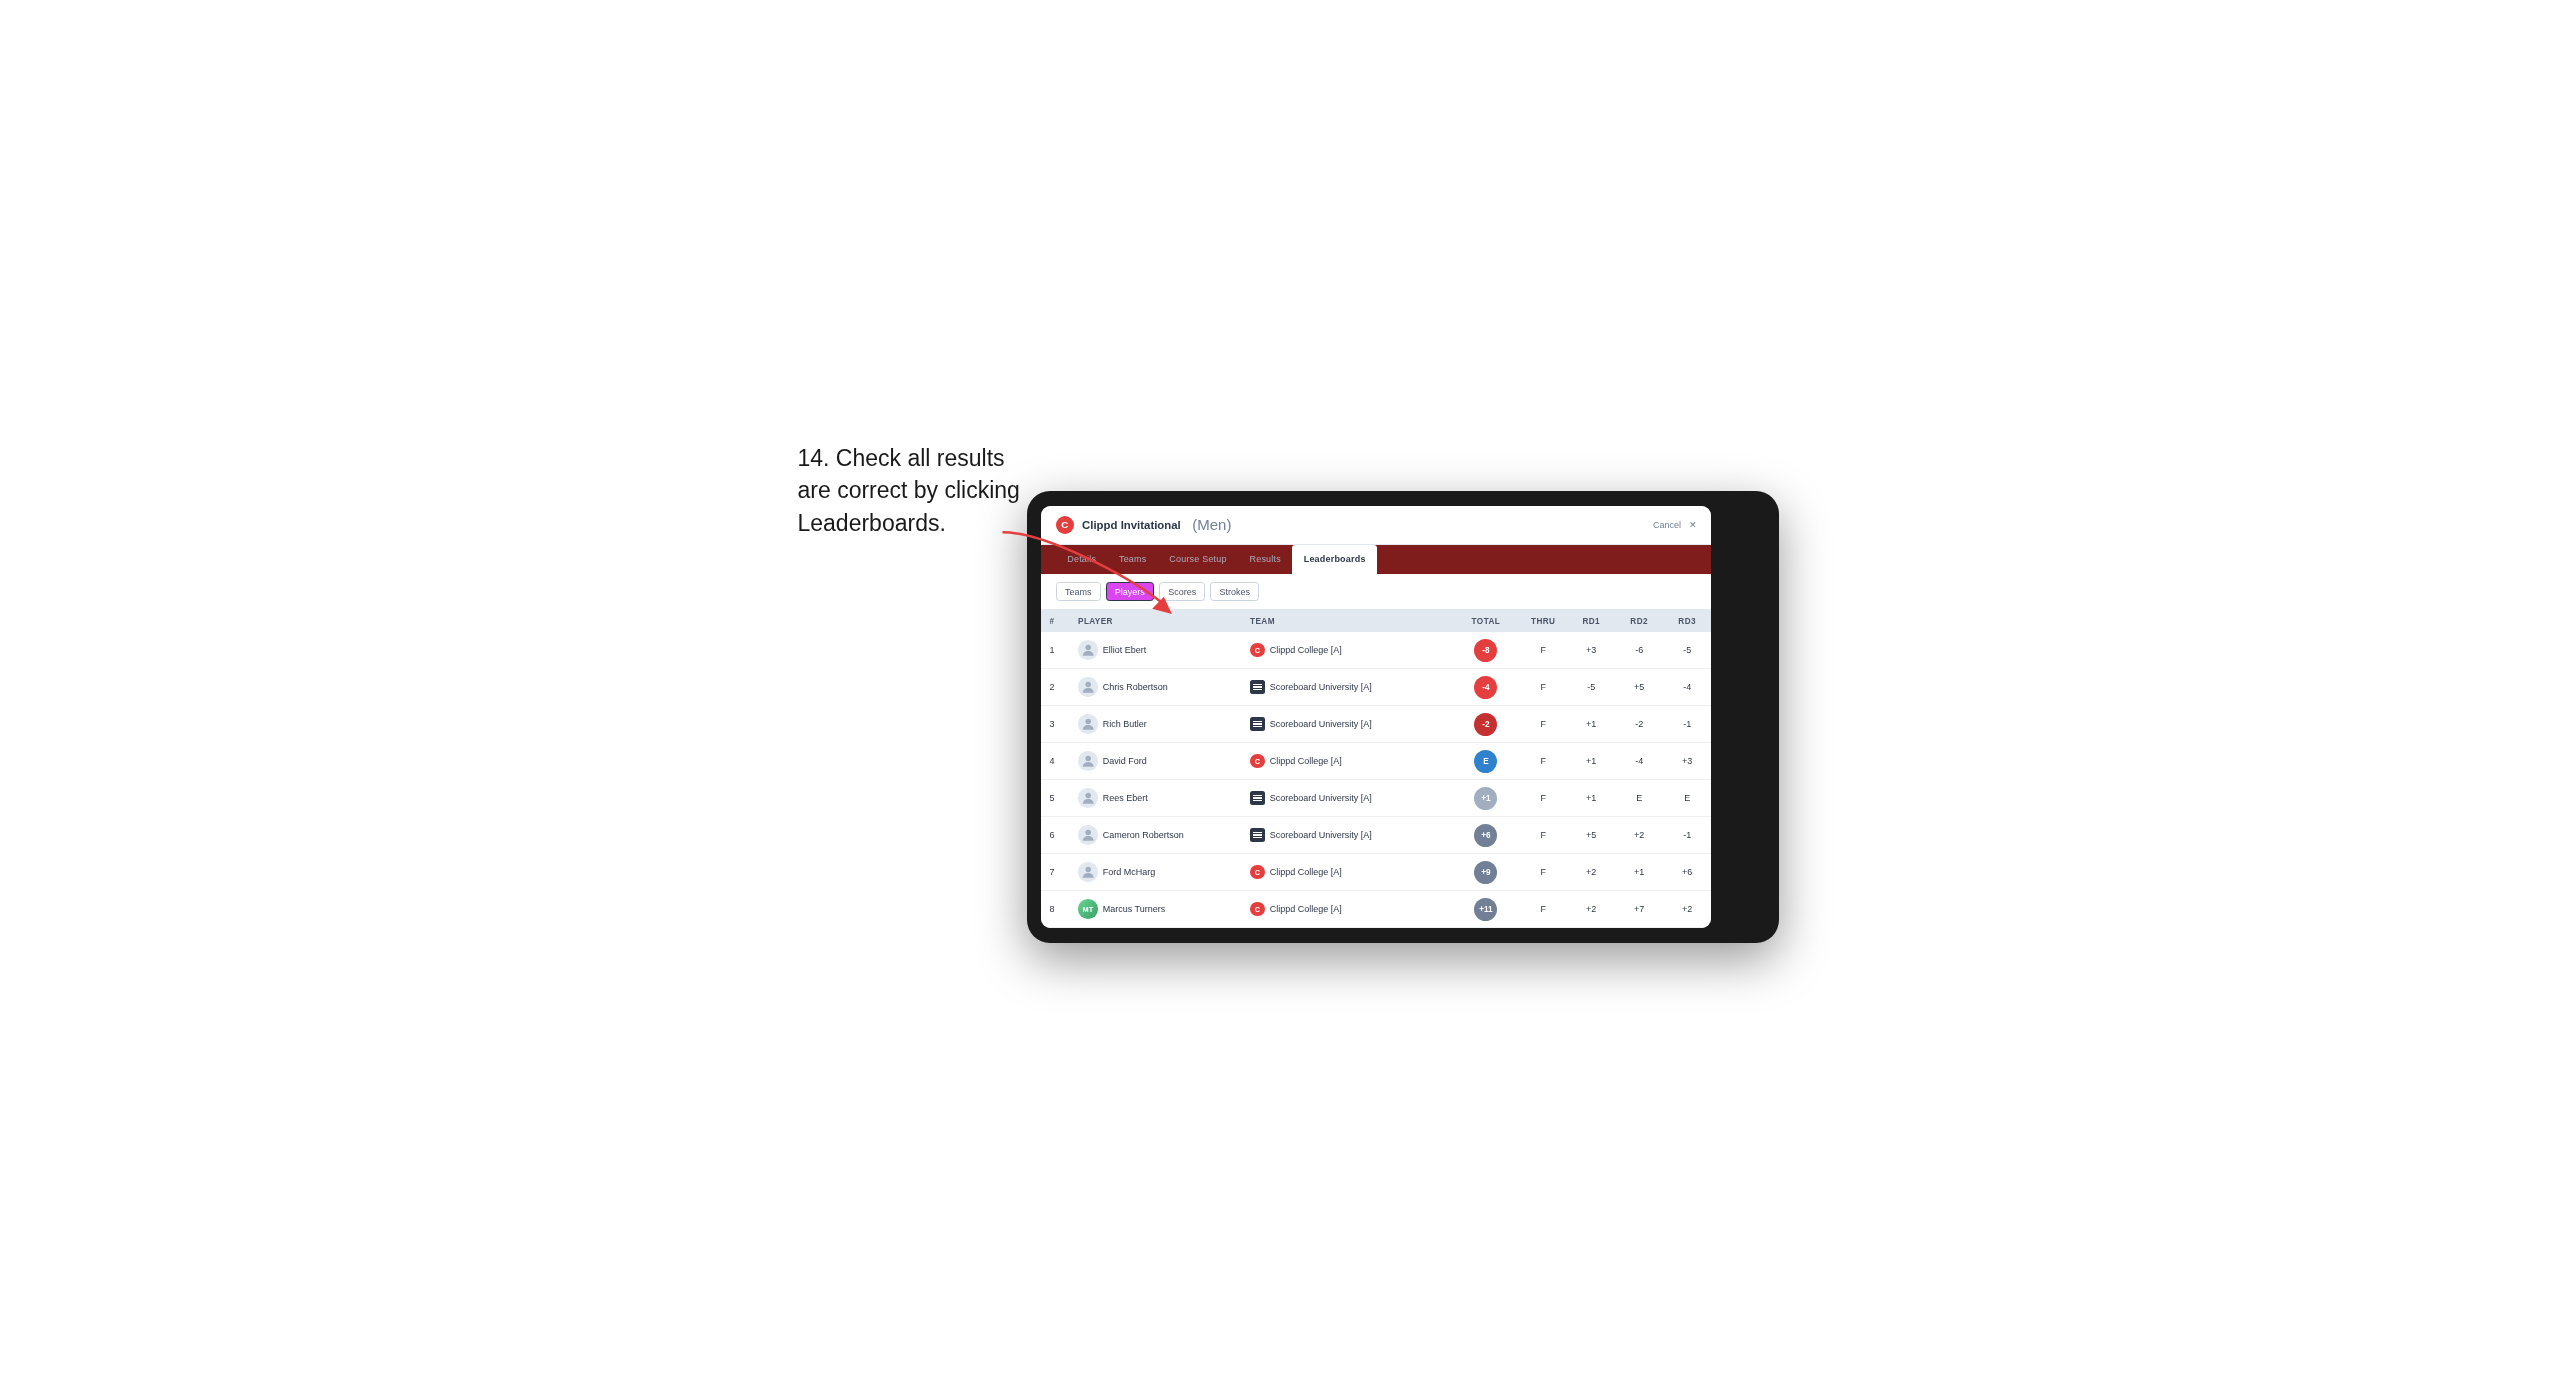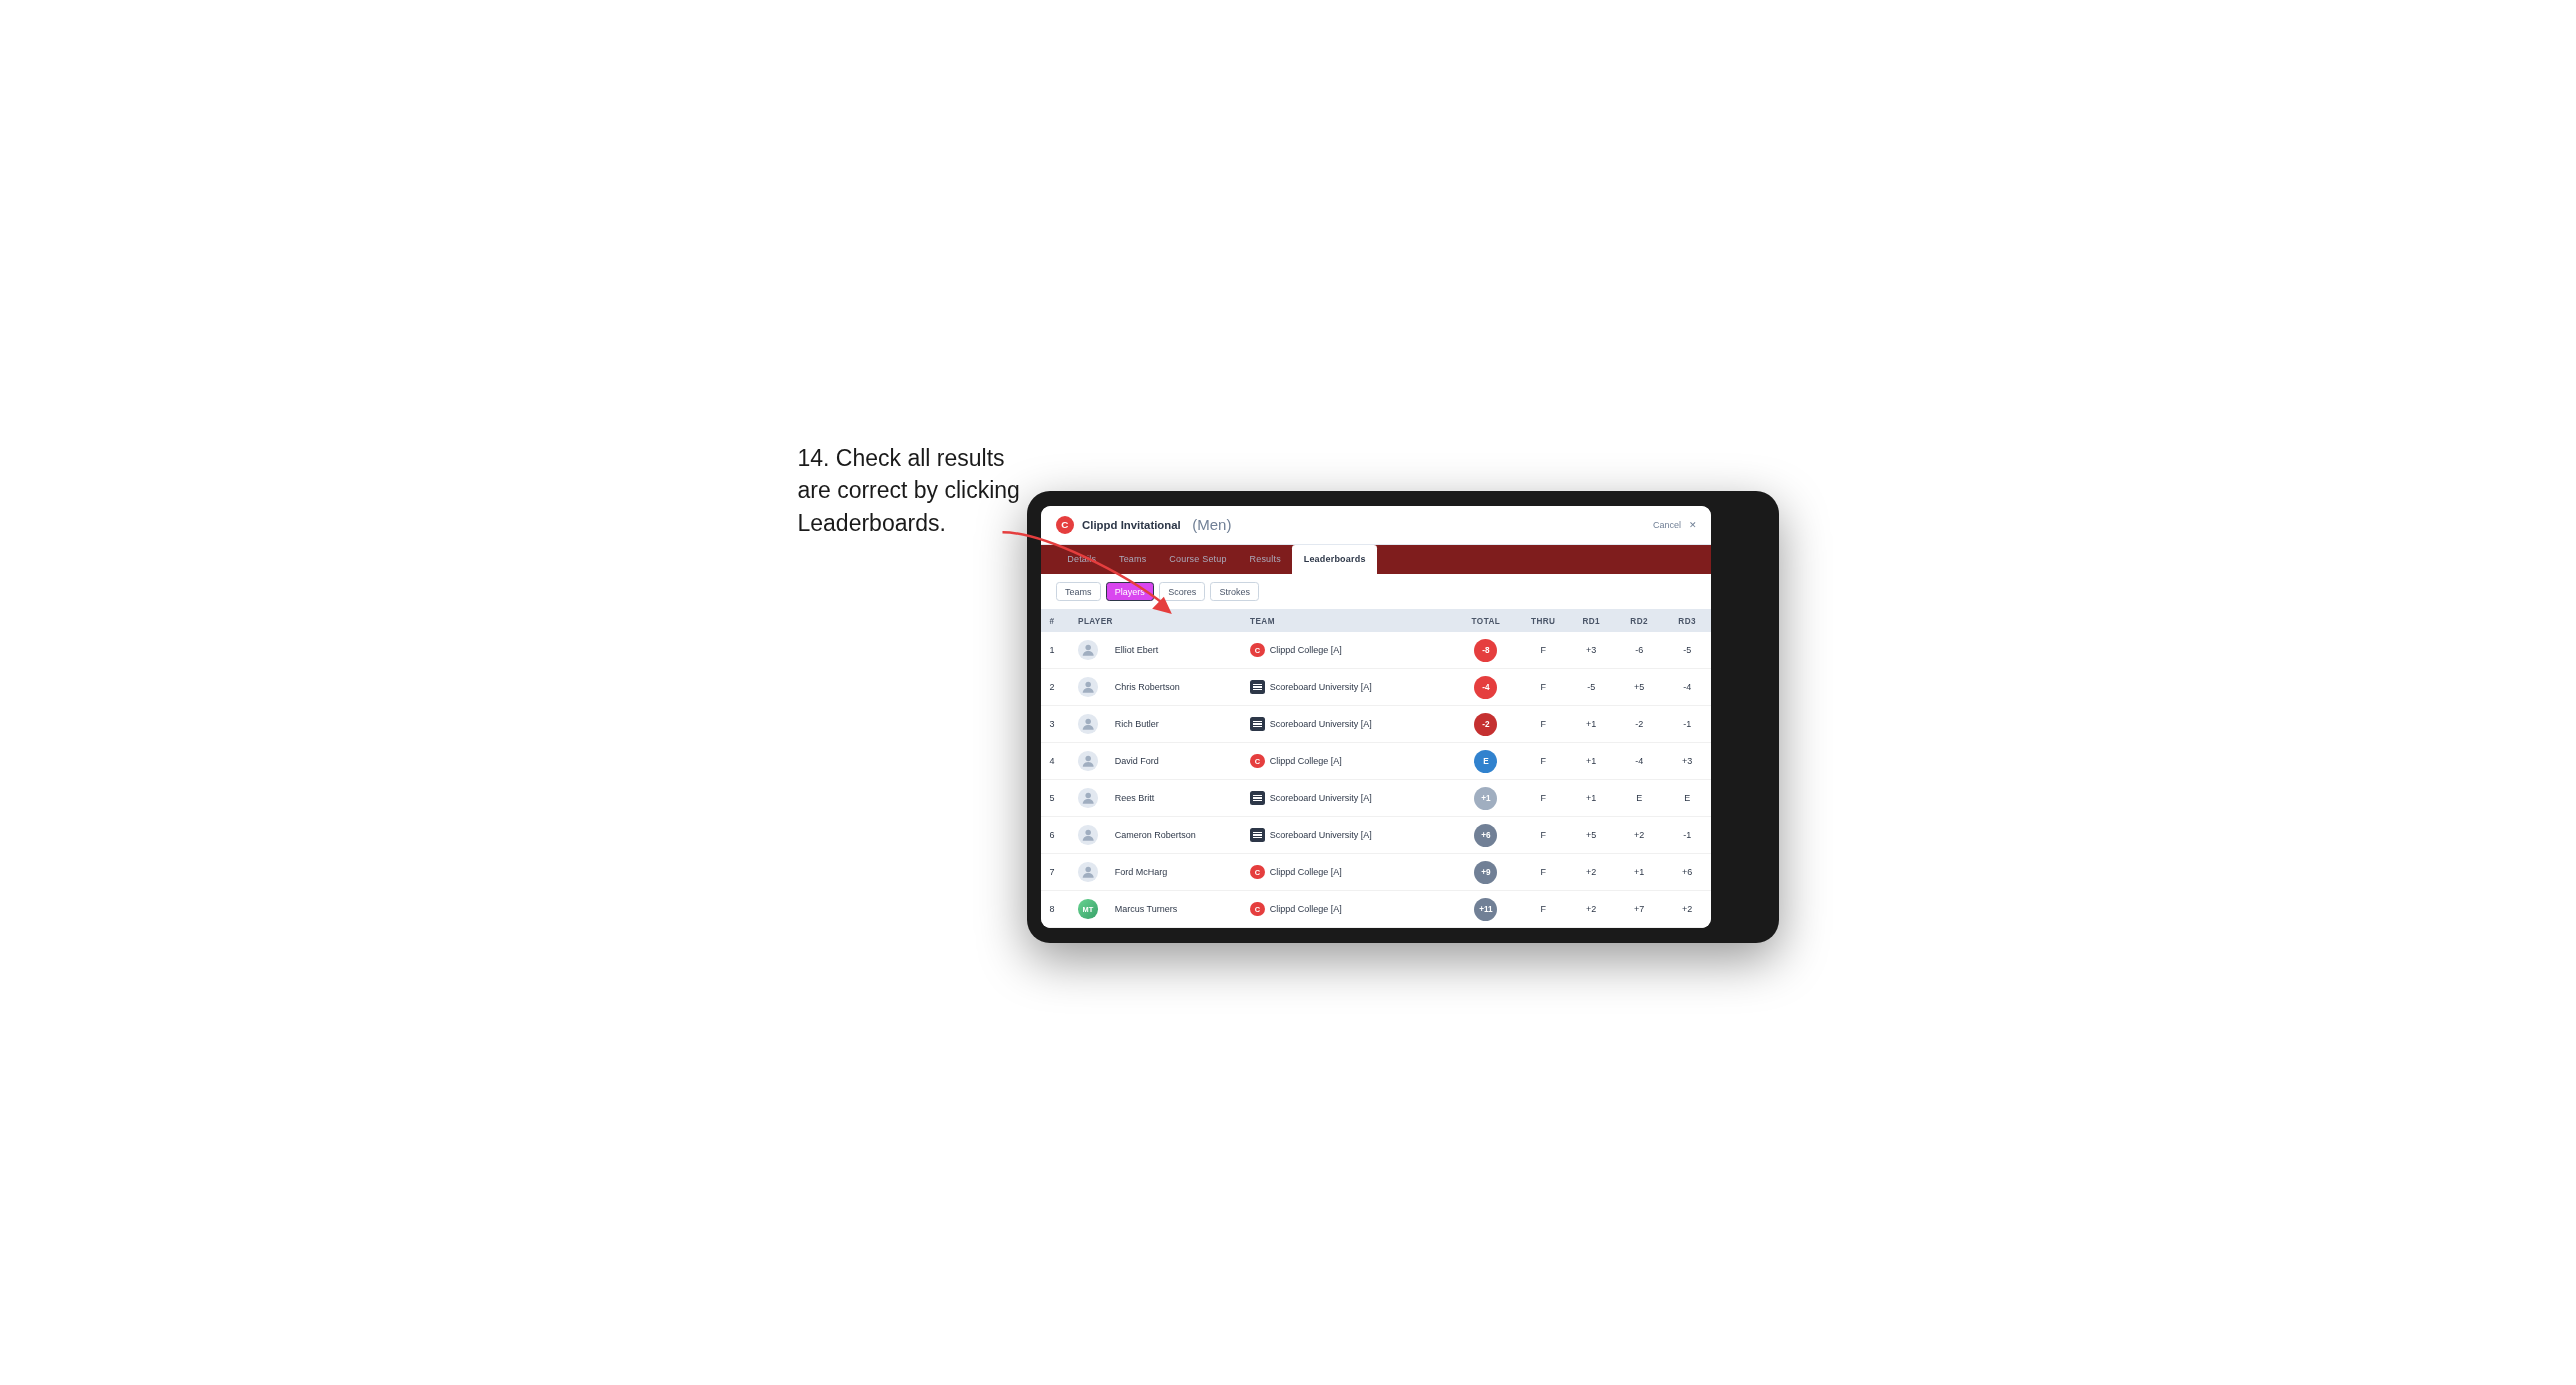--- a/index.html
+++ b/index.html
@@ -234,21 +234,21 @@
       font-size: 9px;
       color: #2d3748;
       border-bottom: 0.8px solid #f0f0f0;
       vertical-align: middle;
     }
     .table-row td.center { text-align: center; }
 
     .player-cell {
       display: flex;
       align-items: center;
-      gap: 17px;
+      gap: 5px;
       text-align: center;
     }
     .player-avatar {
       width: 19.6px;
       height: 19.6px;
       border-radius: 50%;
       background: #e2e8f0;
       display: flex;
       align-items: center;
       justify-content: center;
@@ -515,21 +515,21 @@
             <tr class="table-row">
               <td>5</td>
               <td>
                 <div class="player-cell">
                   <div class="player-avatar">
                     <svg viewBox="0 0 24 24" fill="#a0aec0">
                       <circle cx="12" cy="8" r="4"></circle>
                       <path d="M4 20c0-4 3.6-7 8-7s8 3 8 7"></path>
                     </svg>
                   </div>
-                  <span>Rees Britt</span>
+                  <span>Rees Ebert</span>
                 </div>
               </td>
               <td>
                 <div class="team-cell">
                   <div class="team-logo-s">
                     <div class="team-logo-s-lines">
                       <span></span>
                       <span></span>
                       <span></span>
                     </div>

